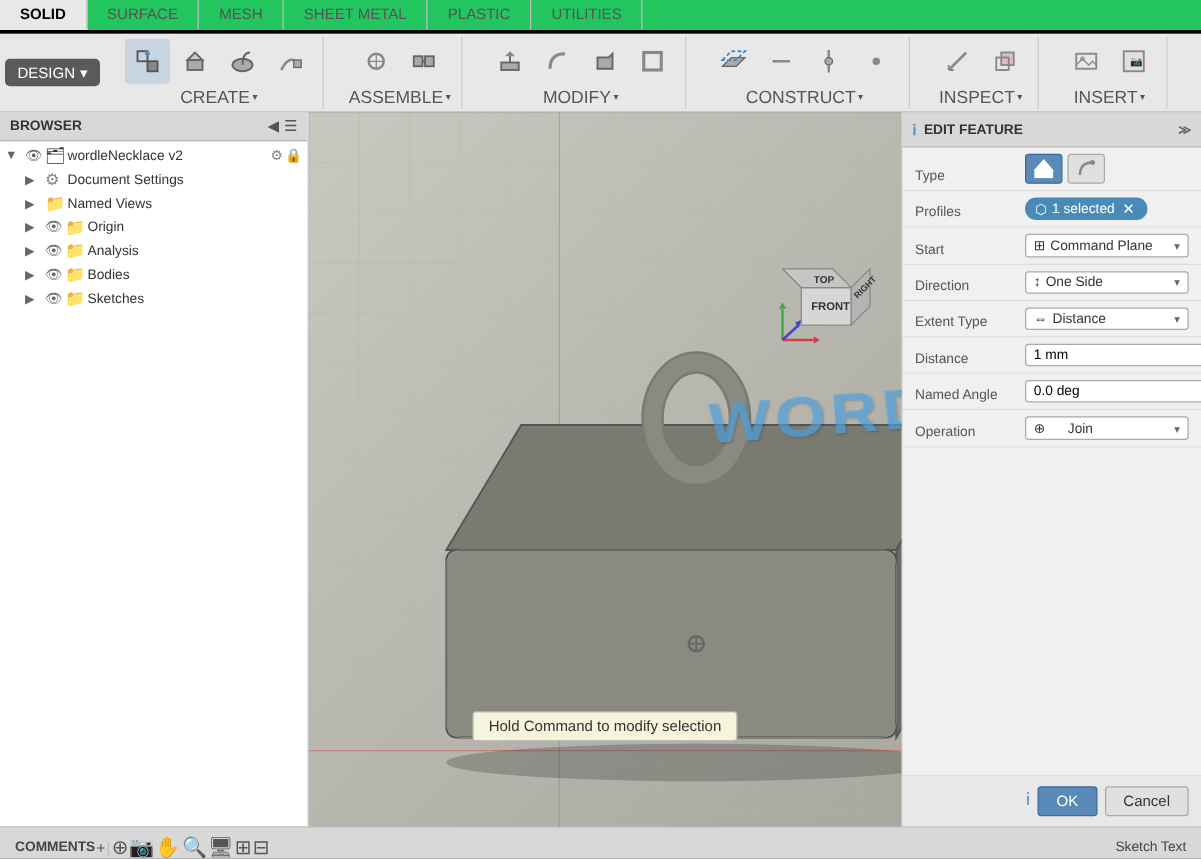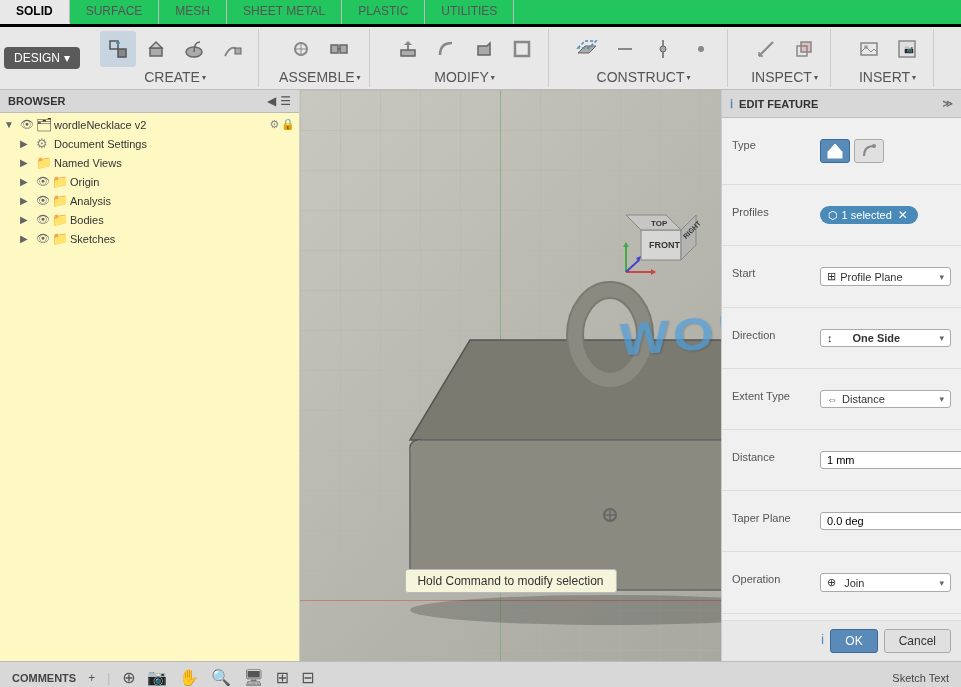--- a/index.html
+++ b/index.html
@@ -17,21 +17,21 @@
     .toolbar-btn { width: 36px; height: 36px; background: transparent; border: none; cursor: pointer; border-radius: 3px; display: flex; align-items: center; justify-content: center; font-size: 18px; color: #444; }
     .toolbar-btn.active { background: #c8d4e0; }
     .toolbar-label { font-size: 14px; color: #555; display: flex; align-items: center; gap: 2px; cursor: pointer; }
     .toolbar-label::after { content: '▾'; font-size: 8px; }
     .design-btn { background: #5a5a5a; color: white; padding: 4px 10px; border-radius: 4px; border: none; cursor: pointer; font-size: 12px; display: flex; align-items: center; gap: 4px; }
 
     
     #main { display: flex; height: calc(687px - 84px - 32px); }
 
     
-    #browser { width: 300px; background: #fef9c3; border-right: 1px solid #ccc; display: flex; flex-direction: column; }
+    #browser { width: 247px; background: #ffffff; border-right: 1px solid #ccc; display: flex; flex-direction: column; }
     #browser-header { background: #d8d8d8; padding: 4px 8px; display: flex; justify-content: space-between; align-items: center; font-size: 11px; font-weight: 600; border-bottom: 1px solid #bbb; }
     .browser-header-icons { display: flex; gap: 4px; }
     .browser-icon-btn { background: none; border: none; cursor: pointer; font-size: 12px; color: #555; }
     #browser-content { flex: 1; overflow-y: auto; padding: 2px 0; }
     .browser-item { display: flex; align-items: center; padding: 2px 4px; cursor: pointer; gap: 2px; }
     .expand-arrow { width: 14px; font-size: 10px; color: #666; }
     .eye-icon { font-size: 11px; color: #666; cursor: pointer; width: 14px; }
     .folder-icon { font-size: 13px; width: 16px; }
     .item-label { font-size: 11px; flex: 1; }
     .gear-icon { font-size: 11px; color: #888; margin-left: 2px; }
@@ -53,38 +53,38 @@
 
     
     #right-panel { width: 240px; background: #f0f0f0; border-left: 1px solid #ccc; display: flex; flex-direction: column; }
     #edit-feature-header { background: #d8d8d8; padding: 5px 8px; display: flex; justify-content: space-between; align-items: center; border-bottom: 1px solid #bbb; font-size: 12px; font-weight: 600; }
     #edit-feature-title { display: flex; align-items: center; gap: 6px; }
     #feature-expand { font-size: 10px; color: #666; cursor: pointer; }
     .type-btns { display: flex; gap: 4px; }
     .type-btn { width: 30px; height: 24px; background: #e0e0e0; border: 1px solid #aaa; border-radius: 3px; cursor: pointer; display: flex; align-items: center; justify-content: center; font-size: 14px; }
     .type-btn.active { background: #5a8ab8; border-color: #3a6a98; color: white; }
 
-    .field-row { display: flex; align-items: flex-start; padding: 21px 10px; border-bottom: 1px solid #ddd; gap: 8px; }
+    .field-row { display: flex; align-items: flex-end; padding: 5px 10px; border-bottom: 1px solid #ddd; gap: 8px; }
     .field-label { width: 80px; font-size: 11px; color: #555; flex-shrink: 0; }
     .field-value { flex: 1; display: flex; align-items: center; }
     .pill-selected { background: #4a8ab8; color: white; border-radius: 12px; padding: 2px 8px; font-size: 11px; display: flex; align-items: center; gap: 4px; }
     .pill-x { background: none; border: none; color: white; cursor: pointer; font-size: 12px; padding: 0 2px; }
     .dropdown-field { flex: 1; background: white; border: 1px solid #aaa; border-radius: 3px; padding: 2px 6px; font-size: 11px; display: flex; align-items: center; justify-content: space-between; cursor: pointer; }
     .dropdown-arrow { font-size: 9px; color: #666; }
     .input-field { flex: 1; background: white; border: 1px solid #aaa; border-radius: 3px; padding: 2px 6px; font-size: 11px; }
 
     #feature-footer { display: flex; justify-content: flex-end; padding: 8px 10px; gap: 6px; border-top: 1px solid #ddd; background: #e8e8e8; margin-top: auto; }
     .footer-btn { padding: 4px 14px; border-radius: 3px; font-size: 12px; cursor: pointer; }
     .ok-btn { background: #5a8ab8; color: #ffffff; border: 1px solid #3a6a98; }
     .cancel-btn { background: #e0e0e0; color: #333; border: 1px solid #aaa; }
     .info-icon { color: #5a8ab8; font-size: 14px; cursor: pointer; }
 
     
     #bottom-bar { height: 32px; background: #d8d8d8; border-top: 1px solid #bbb; display: flex; align-items: center; justify-content: space-between; padding: 0 12px; }
-    #bottom-left { display: flex; align-items: center; gap: 12px; }
+    #bottom-left { display: flex; align-items: center; gap: 1px; }
     #bottom-right { font-size: 11px; color: #444; }
     .bottom-icon { font-size: 16px; color: #555; cursor: pointer; }
     .comments-label { font-size: 11px; font-weight: 600; color: #444; }
 
     
     #necklace-svg { position: absolute; top: 100px; left: 50px; pointer-events: none; }
 
     
     .axis-x { position: absolute; bottom: 60px; left: 0; right: 0; height: 1px; background: rgba(200,80,80,0.5); pointer-events: none; }
     .axis-y { position: absolute; top: 0; bottom: 0; left: 200px; width: 1px; background: rgba(80,160,80,0.4); pointer-events: none; }
@@ -426,32 +426,32 @@
           <button class="pill-x">✕</button>
         </div>
       </div>
     </div>
 
     <div class="field-row">
       <span class="field-label">Start</span>
       <div class="field-value">
         <div class="dropdown-field">
           <span>⊞</span>
-          <span style="margin-left:4px;flex:1;">Profile Plane</span>
+          <span style="margin-left:4px;flex:1;">Command Plane</span>
           <span class="dropdown-arrow">▾</span>
         </div>
       </div>
     </div>
 
     <div class="field-row">
       <span class="field-label">Direction</span>
       <div class="field-value">
         <div class="dropdown-field">
           <span>↕</span>
-          <span style="margin-left:20px;flex:1;font-weight:bold;">One Side</span>
+          <span style="margin-left:4px;flex:1;">One Side</span>
           <span class="dropdown-arrow">▾</span>
         </div>
       </div>
     </div>
 
     <div class="field-row">
       <span class="field-label">Extent Type</span>
       <div class="field-value">
         <div class="dropdown-field">
           <span>⇔</span>
@@ -462,32 +462,32 @@
     </div>
 
     <div class="field-row">
       <span class="field-label">Distance</span>
       <div class="field-value">
         <input class="input-field" type="text" value="1 mm" style="">
       </div>
     </div>
 
     <div class="field-row">
-      <span class="field-label">Taper Plane</span>
+      <span class="field-label">Named Angle</span>
       <div class="field-value">
         <input class="input-field" type="text" value="0.0 deg" style="">
       </div>
     </div>
 
     <div class="field-row">
       <span class="field-label">Operation</span>
       <div class="field-value">
         <div class="dropdown-field">
           <span>⊕</span>
-          <span style="margin-left:8px;flex:1;">Join</span>
+          <span style="margin-left:18px;flex:1;">Join</span>
           <span class="dropdown-arrow">▾</span>
         </div>
       </div>
     </div>
 
     <div id="feature-footer">
       <span class="info-icon">ℹ</span>
       <button class="footer-btn ok-btn">OK</button>
       <button class="footer-btn cancel-btn">Cancel</button>
     </div>

